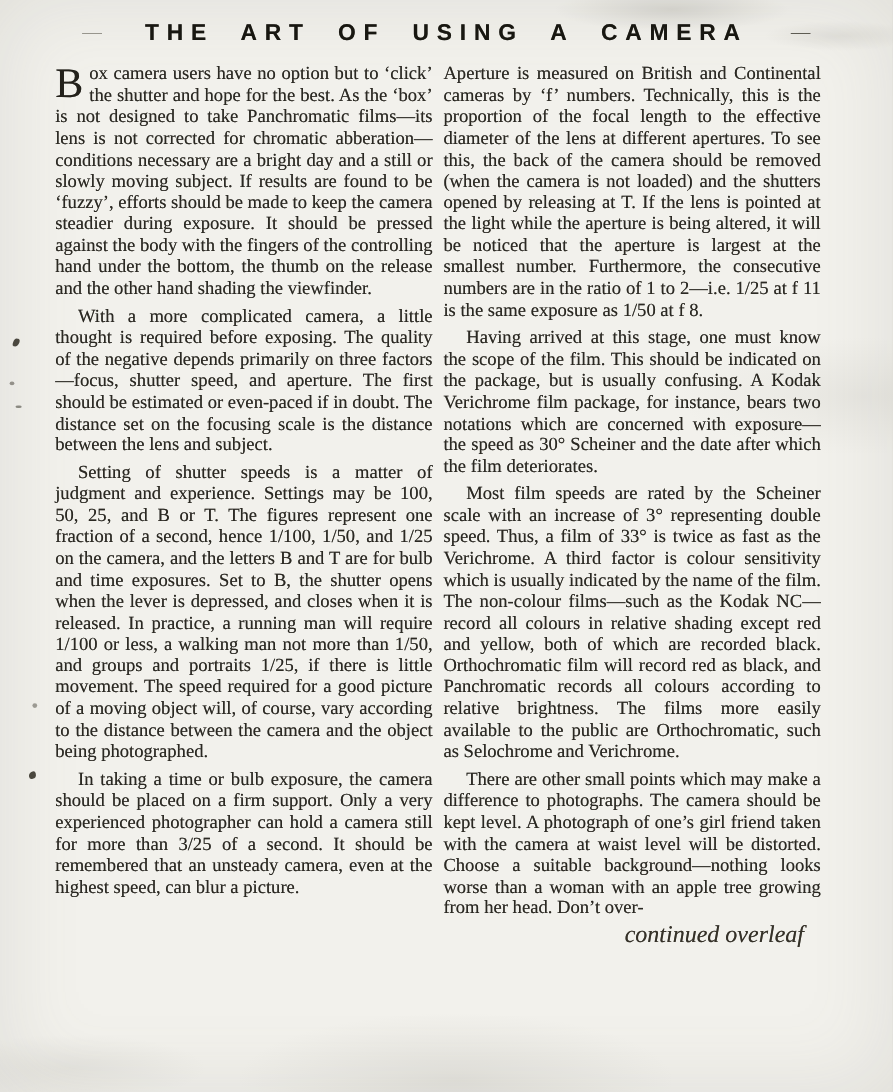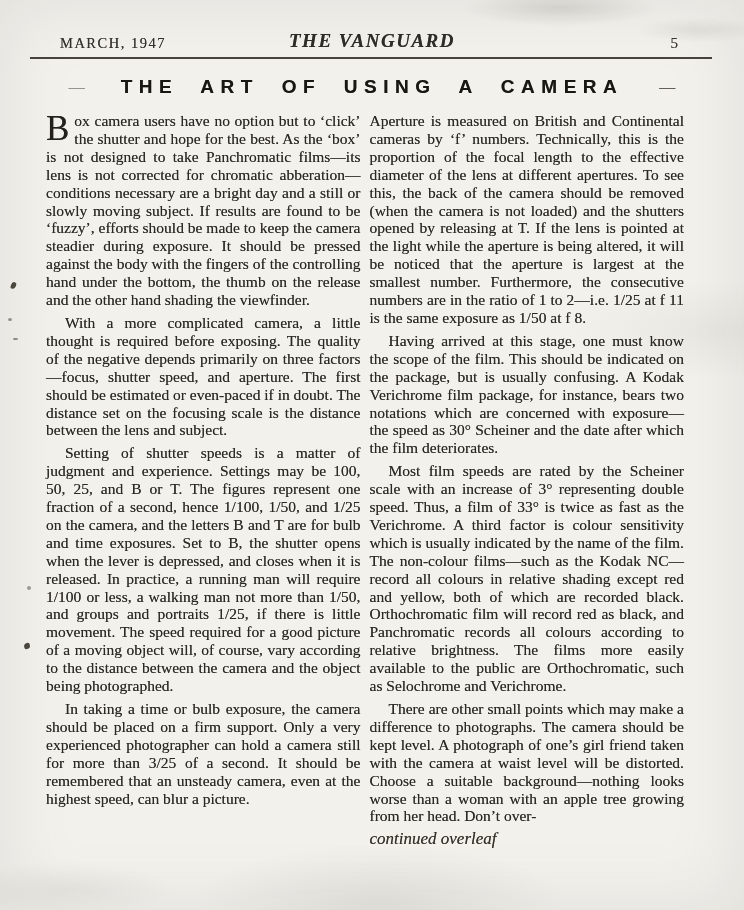--- a/index.html
+++ b/index.html
@@ -90,44 +90,40 @@
   .col p.dropcap::first-letter {
     float: left;
     font-size: 35px;
     line-height: 29px;
     padding: 2px 5px 0 0;
     font-weight: 500;
     color: #23211b;
   }
   .continued {
     font-style: italic;
-    font-size: 17px;
+    text-align: right;
+    font-size: 20px;
     padding-right: 14px;
     margin-top: 1px;
     color: #353128;
   }
 
   
   .speck { position: absolute; background: #4a473e; }
   .speck.s1 { left: 11px; top: 282px; width: 5px; height: 7px; border-radius: 60% 40% 70% 30%; transform: rotate(18deg); }
   .speck.s2 { left: 8px;  top: 318px; width: 4px; height: 3px; border-radius: 50%; opacity: .55; }
   .speck.s3 { left: 13px; top: 338px; width: 5px; height: 2px; border-radius: 40%; opacity: .6; }
   .speck.s4 { left: 27px; top: 586px; width: 4px; height: 4px; border-radius: 50%; opacity: .5; }
   .speck.s5 { left: 24px; top: 643px; width: 6px; height: 6px; border-radius: 65% 35% 60% 40%; transform: rotate(-12deg); }
 </style>
 </head>
 <body>
 
 <div class="page">
 
-  <div class="header">
-    <div class="header-date">MARCH, 1947</div>
-    <div class="header-pub">THE VANGUARD</div>
-    <div class="header-pagenum">5</div>
-  </div>
 
   <div class="title-row">
     <span class="title-dash left">—</span>
     <span class="title-text">THE ART OF USING A CAMERA</span>
     <span class="title-dash right">—</span>
   </div>
 
   <div class="columns">
     <div class="col">
       <p class="dropcap no-indent">Box camera users have no option but to ‘click’ the shutter and hope for the best. As the ‘box’ is not designed to take Panchromatic films—its lens is not corrected for chromatic abberation—conditions necessary are a bright day and a still or slowly moving subject. If results are found to be ‘fuzzy’, efforts should be made to keep the camera steadier during exposure. It should be pressed against the body with the fingers of the controlling hand under the bottom, the thumb on the release and the other hand shading the viewfinder.</p>

